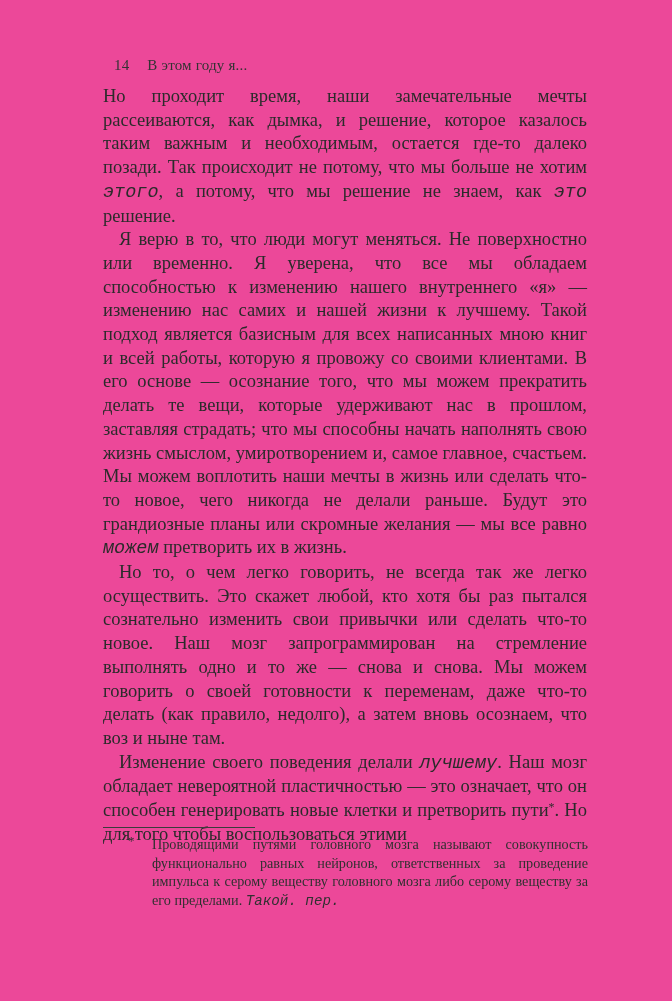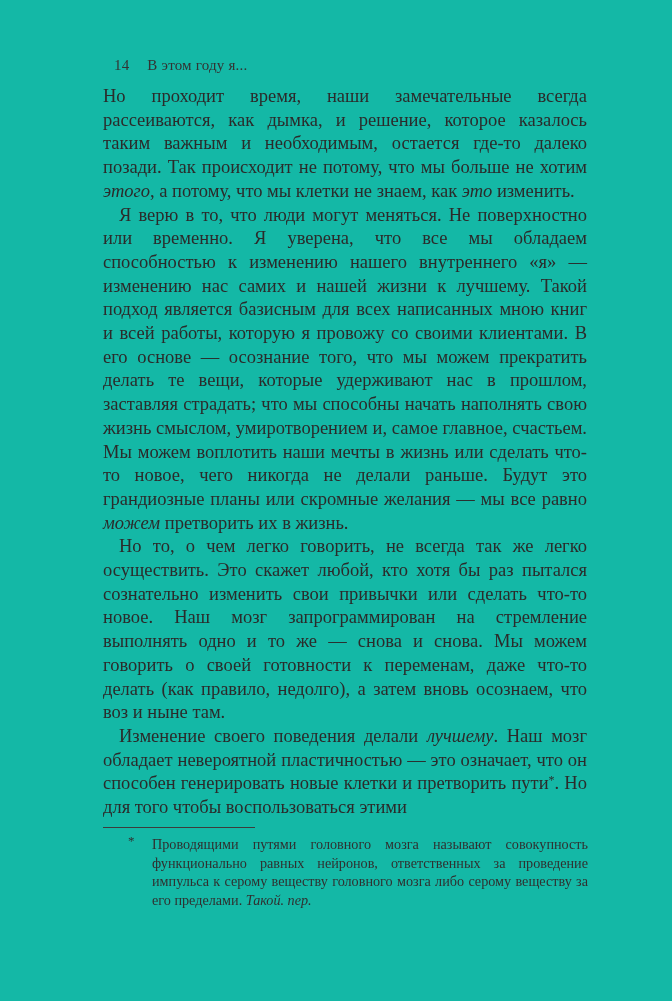--- a/index.html
+++ b/index.html
@@ -4,21 +4,21 @@
 <style>
   html, body {
     margin: 0;
     padding: 0;
     background: #f6f6f5;
   }
   .page {
     position: relative;
     width: 672px;
     height: 1001px;
-    background: #14b8a6;
+    background: #ec4899;
     overflow: hidden;
     font-family: "Liberation Serif", "DejaVu Serif", serif;
     color: #2b2b2b;
   }
   .header {
     position: absolute;
     left: 114px;
     top: 57px;
     font-size: 15px;
     letter-spacing: 0.2px;
@@ -41,20 +41,21 @@
   }
   .body-text p {
     margin: 0;
     padding: 0;
   }
   .body-text p.indent {
     text-indent: 16px;
   }
   .em {
     font-style: italic;
+    font-family: Liberation Mono, monospace;
   }
   sup.fn-ref {
     font-size: 12px;
     line-height: 0;
     vertical-align: 5px;
   }
   .footnote-sep {
     position: absolute;
     left: 103px;
     top: 827px;
@@ -84,21 +85,21 @@
 </head>
 <body>
 
 <div class="page">
   <div class="header">
     <span class="page-number">14</span>
     <span class="running-title">В этом году я...</span>
   </div>
 
   <div class="body-text" id="body-text">
-      <p><span>Но проходит время, наши замечательные всегда рассеиваются, как дымка, и решение, которое казалось таким важным и необходимым, остается где-то далеко позади. Так происходит не потому, что мы больше не хотим </span><span class="em">этого</span><span>, а потому, что мы клетки не знаем, как </span><span class="em">это</span><span> изменить.</span></p>
+      <p><span>Но проходит время, наши замечательные мечты рассеиваются, как дымка, и решение, которое казалось таким важным и необходимым, остается где-то далеко позади. Так происходит не потому, что мы больше не хотим </span><span class="em">этого</span><span>, а потому, что мы решение не знаем, как </span><span class="em">это</span><span> решение.</span></p>
       <p class="indent"><span>Я верю в то, что люди могут меняться. Не поверхностно или временно. Я уверена, что все мы обладаем способностью к изменению нашего внутреннего «я» — изменению нас самих и нашей жизни к лучшему. Такой подход является базисным для всех написанных мною книг и всей работы, которую я провожу со своими клиентами. В его основе — осознание того, что мы можем прекратить делать те вещи, которые удерживают нас в прошлом, заставляя страдать; что мы способны начать наполнять свою жизнь смыслом, умиротворением и, самое главное, счастьем. Мы можем воплотить наши мечты в жизнь или сделать что-то новое, чего никогда не делали раньше. Будут это грандиозные планы или скромные желания — мы все равно </span><span class="em">можем</span><span> претворить их в жизнь.</span></p>
       <p class="indent"><span>Но то, о чем легко говорить, не всегда так же легко осуществить. Это скажет любой, кто хотя бы раз пытался сознательно изменить свои привычки или сделать что-то новое. Наш мозг запрограммирован на стремление выполнять одно и то же — снова и снова. Мы можем говорить о своей готовности к переменам, даже что-то делать (как правило, недолго), а затем вновь осознаем, что воз и ныне там.</span></p>
       <p class="indent"><span>Изменение своего поведения делали </span><span class="em">лучшему</span><span>. Наш мозг обладает невероятной пластичностью — это означает, что он способен генерировать новые клетки и претворить пути</span><sup class="fn-ref">*</sup><span>. Но для того чтобы воспользоваться этими</span></p>
     </div>
 
   <div class="footnote-sep"></div>
 
   <div class="footnote">
     <span class="fn-marker">*</span>
     <span id="footnote-text"><span>Проводящими путями головного мозга называют совокупность функционально равных нейронов, ответственных за проведение импульса к серому веществу головного мозга либо серому веществу за его пределами. </span><span class="em">Такой. пер.</span></span>

